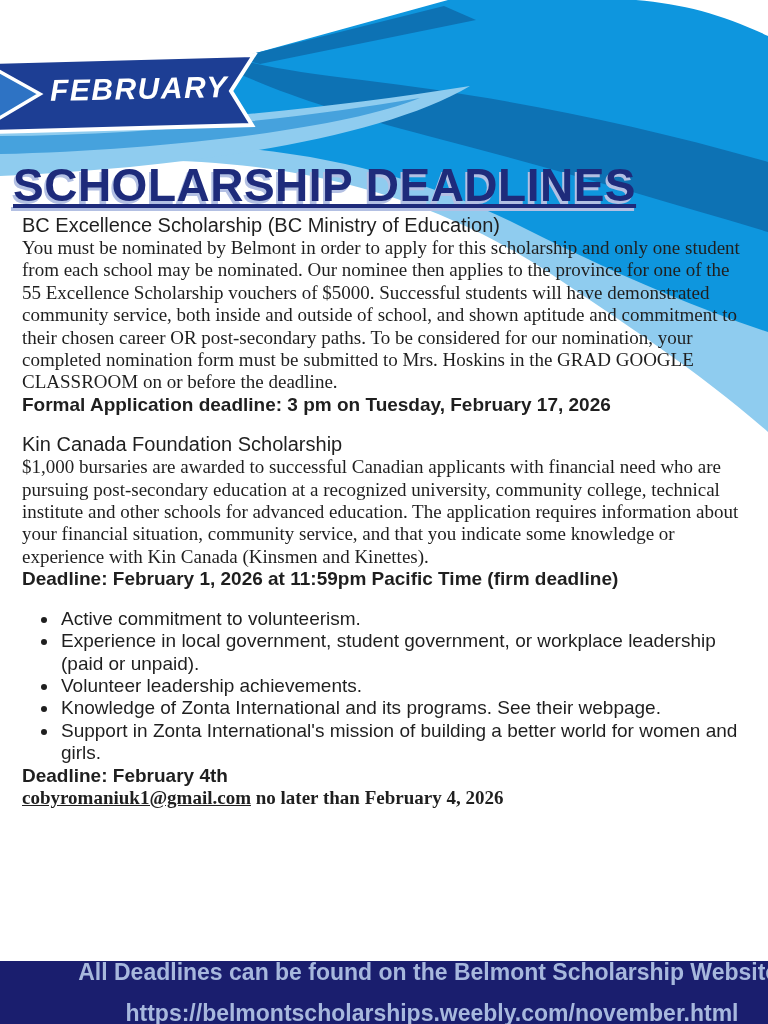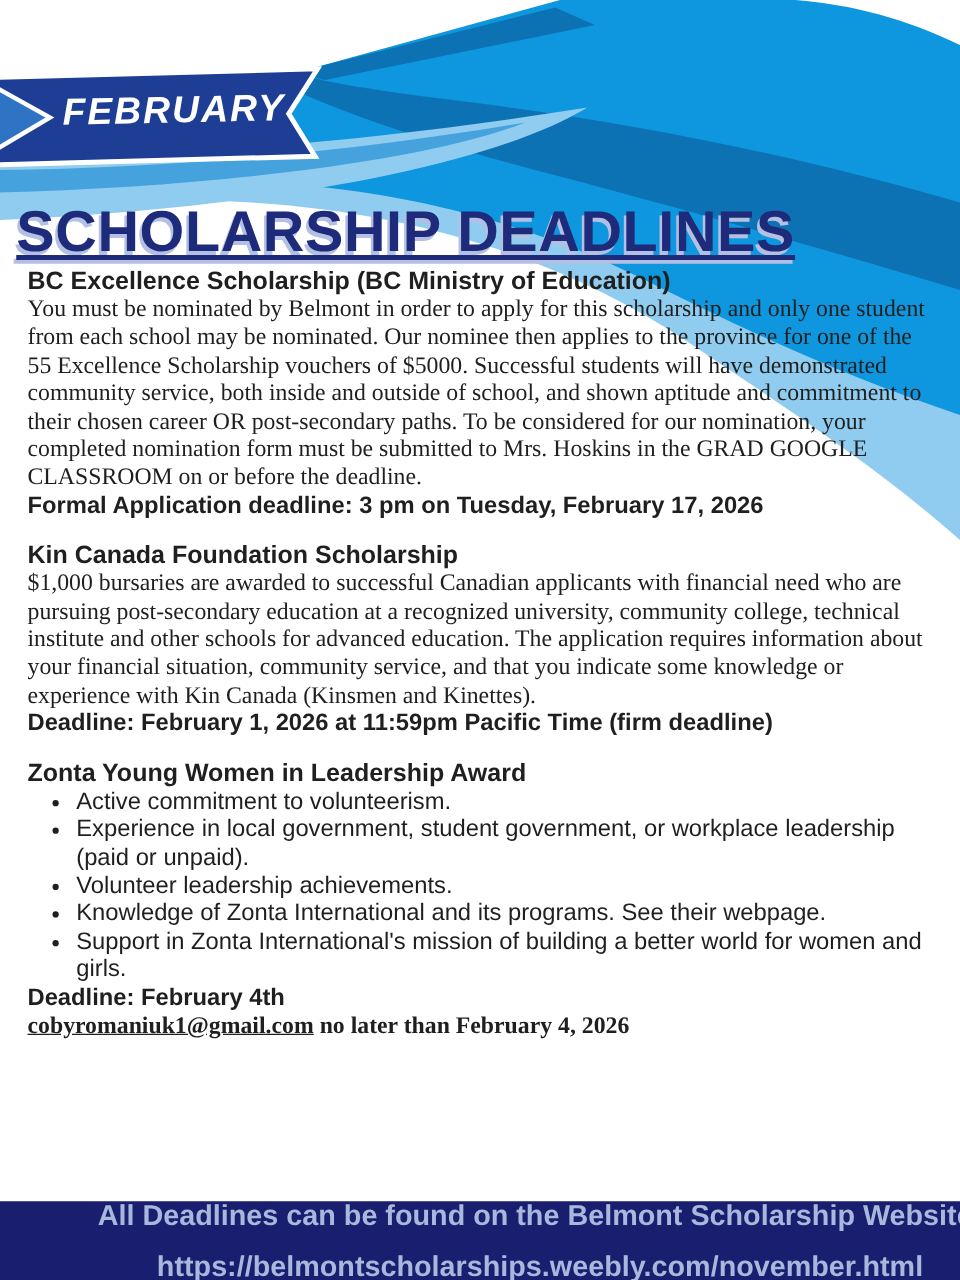--- a/index.html
+++ b/index.html
@@ -47,21 +47,21 @@
     text-shadow:-2px 3px 0 var(--title-shadow);
     white-space:nowrap;
     text-decoration:underline;
   }
 
   .content{
     position:absolute;top:214px;left:22px;width:728px;
     font-size:19px;line-height:22.4px;
   }
   .section{margin:0 0 17px 0;}
-  .sec-heading{margin:0;font-size:20px;line-height:23px;font-weight:bold;}
+  .sec-heading{margin:0;font-size:20px;line-height:23px;font-weight:normal;}
   .body-text{margin:0;font-family:Liberation Serif, serif;}
   .bold{font-weight:bold;}
   .deadline{margin:0;font-weight:bold;}
   ul.bullets{margin:0;padding:0 0 0 37px;list-style:disc outside;}
   ul.bullets li{margin:0;padding-left:2px;}
   .underline{text-decoration:underline;}
 
   .footer-bar{
     position:absolute;left:0;bottom:0;width:768px;height:63px;
     background:var(--footer-bg);
@@ -109,21 +109,20 @@
       <p class="deadline">Formal Application deadline: 3 pm on Tuesday, February 17, 2026</p>
     </div>
 
     <div class="section">
       <p class="sec-heading">Kin Canada Foundation Scholarship</p>
       <p class="body-text">$1,000 bursaries are awarded to successful Canadian applicants with financial need who are pursuing post-secondary education at a recognized university, community college, technical institute and other schools for advanced education. The application requires information about your financial situation, community service, and that you indicate some knowledge or experience with Kin Canada (Kinsmen and Kinettes).</p>
       <p class="deadline">Deadline: February 1, 2026 at 11:59pm Pacific Time (firm deadline)</p>
     </div>
 
     <div class="section">
-      <p class="sec-heading">Zonta Young Women in Leadership Award</p>
       <ul class="bullets">
         <li>Active commitment to volunteerism.</li>
         <li>Experience in local government, student government, or workplace leadership (paid or unpaid).</li>
         <li>Volunteer leadership achievements.</li>
         <li>Knowledge of Zonta International and its programs. See their webpage.</li>
         <li>Support in Zonta International's mission of building a better world for women and girls.</li>
       </ul>
       <p class="deadline">Deadline: February 4th</p>
       <p class="body-text bold"><span class="underline">cobyromaniuk1@gmail.com</span><span> no later than February 4, 2026</span></p>
     </div>

